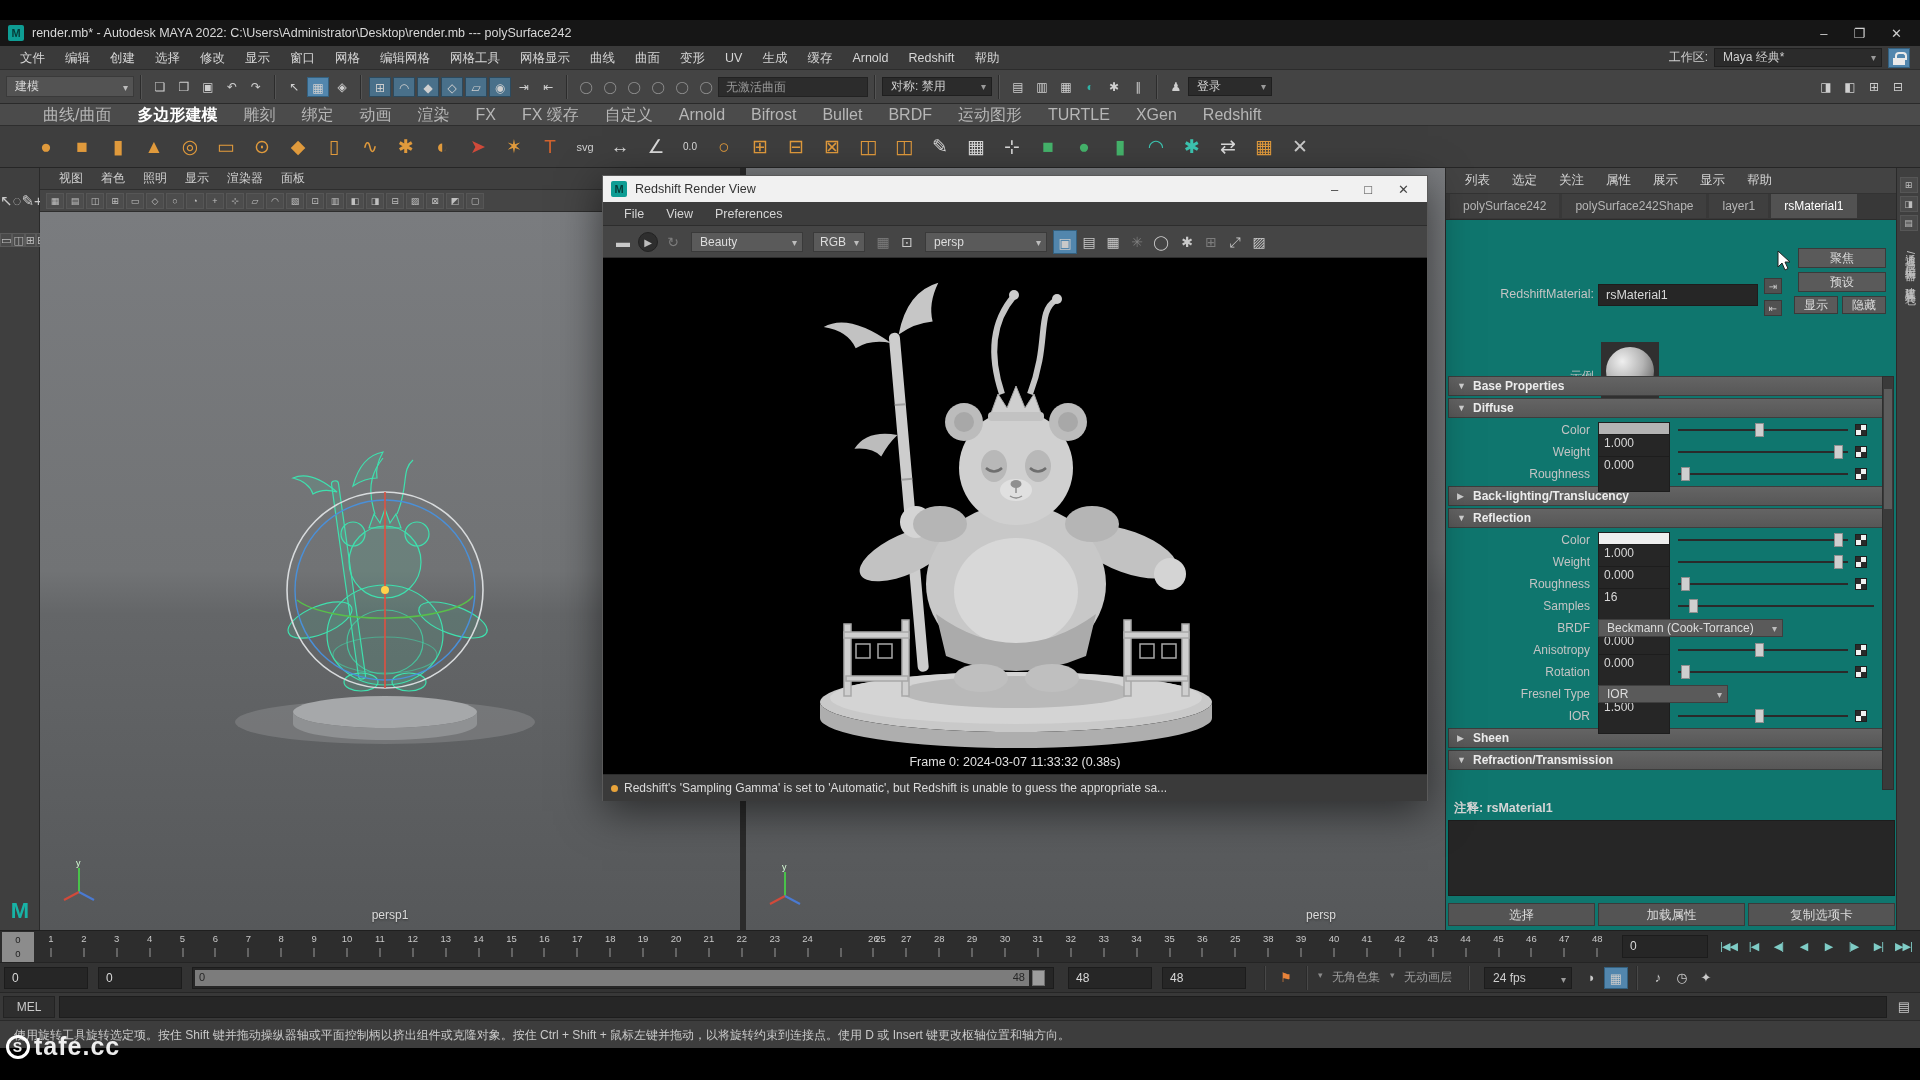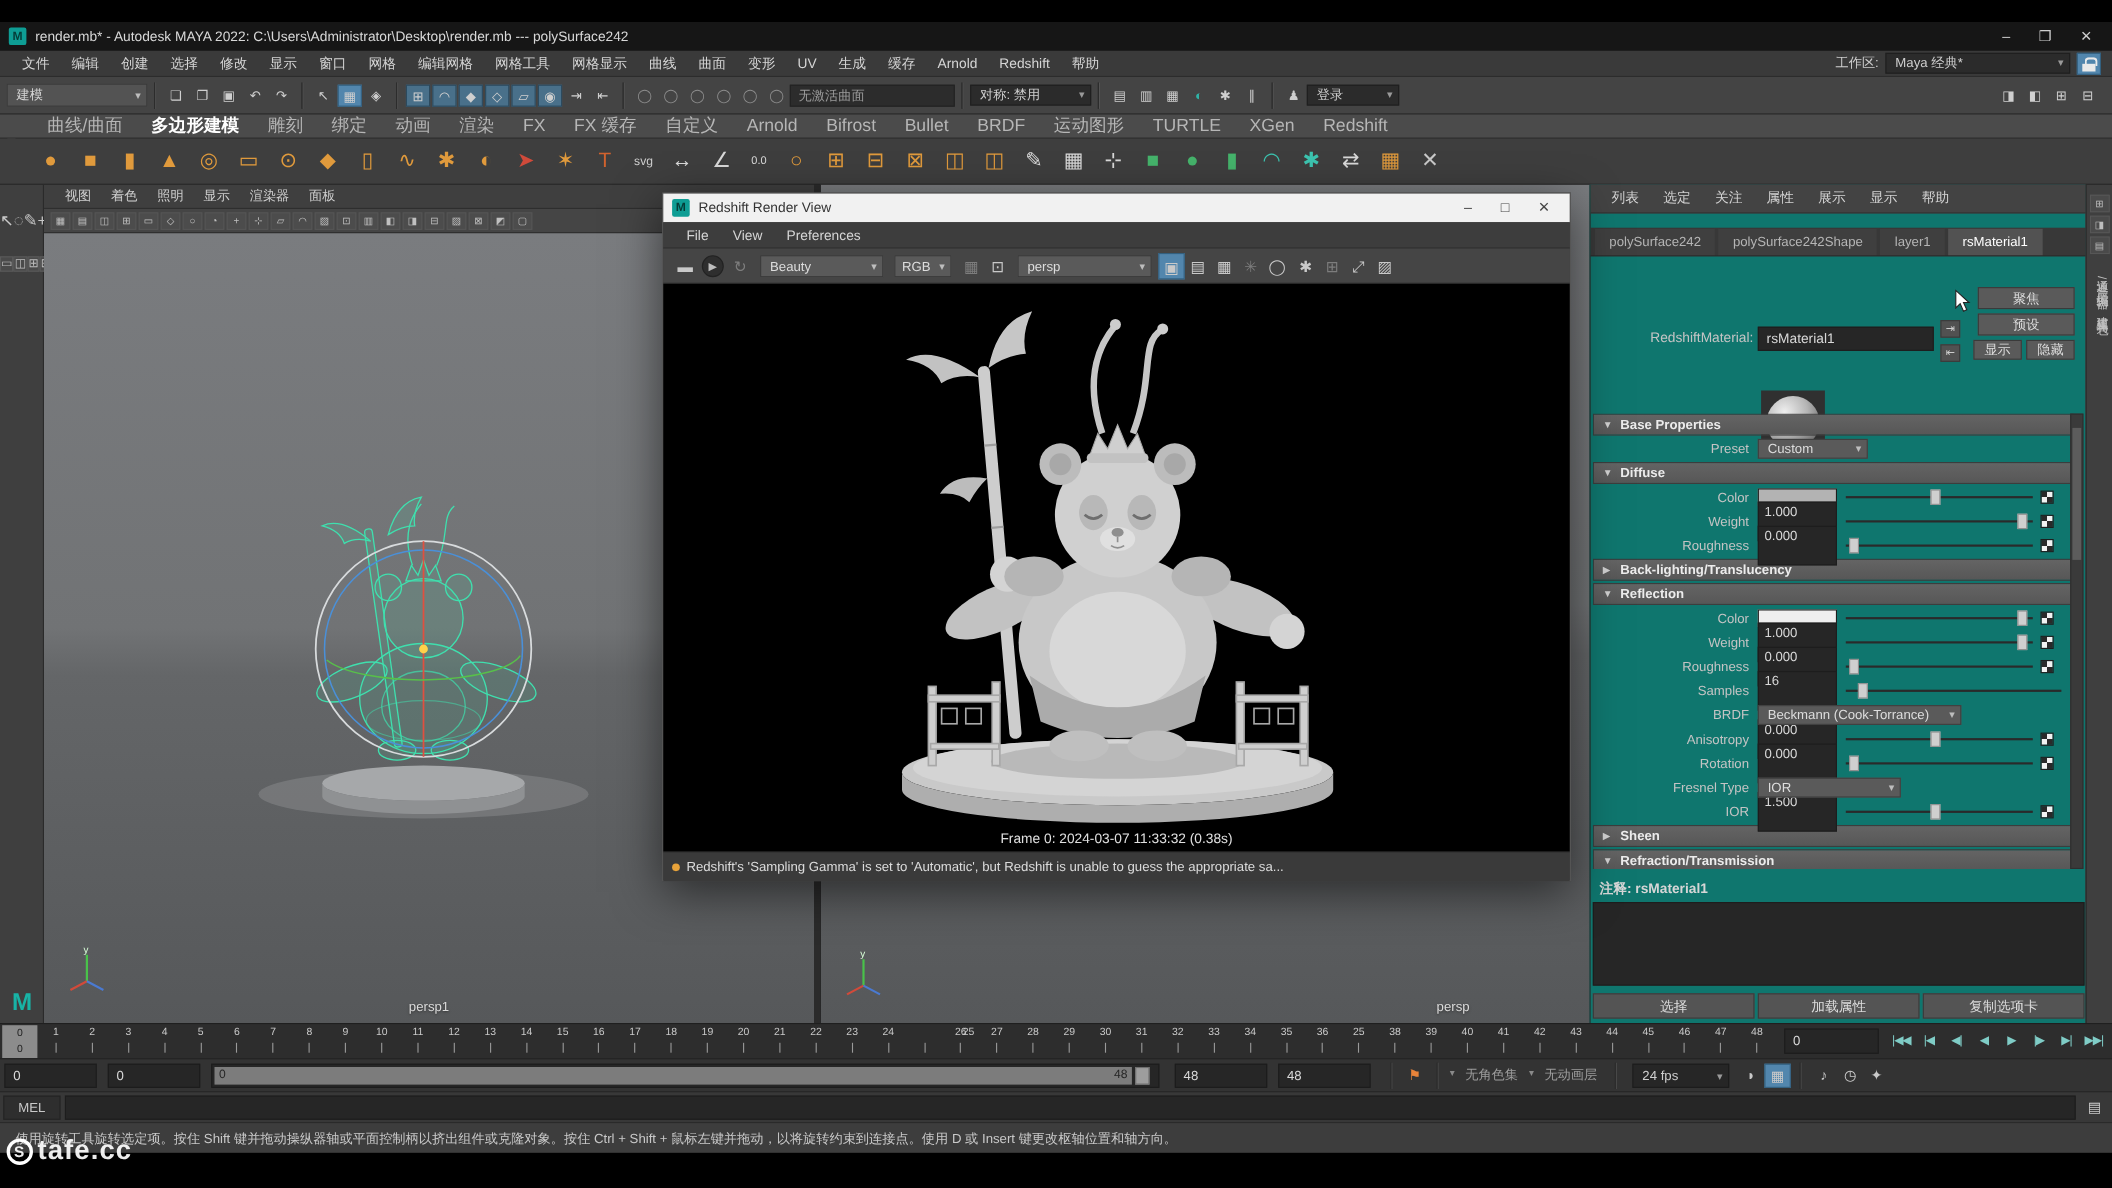--- a/index.html
+++ b/index.html
@@ -76,21 +76,21 @@
   .rv-play{width:20px;height:20px;border-radius:50%;background:#2e2e2e;border:1px solid #222;color:#bdbdbd;font-size:10px;text-align:center;line-height:19px;margin:0 3px;}
   #rv-canvas{position:relative;height:516px;background:#000;overflow:hidden;}
   #rv-frame{position:absolute;bottom:5px;width:100%;text-align:center;color:#e0e0e0;font-size:12.5px;}
   #rv-warning{height:27px;background:#3a3a3a;display:flex;align-items:center;padding-left:8px;color:#dcdcdc;font-size:12px;border-top:1px solid #2c2c2c;}
   .warn-dot{width:7px;height:7px;border-radius:50%;background:#e8a33a;margin-right:6px;}
 
   
   #dock{left:1445px;top:168px;width:451px;height:762px;background:#0f766e;border-left:1px solid #2a2a2a;}
   #ae-menus{height:26px;display:flex;align-items:center;padding-left:8px;background:#434343;border-bottom:1px solid #333;}
   .ae-menu-item{color:#d4d4d4;font-size:12.5px;padding:0 11px;}
-  #ae-tabs{height:26px;display:flex;align-items:center;background:#383838;border-bottom:1px solid #2c2c2c;padding-left:4px;margin-top:13px;}
+  #ae-tabs{height:26px;display:flex;align-items:flex-start;background:#383838;border-bottom:1px solid #2c2c2c;padding-left:4px;}
   .ae-tab{padding:0 13px;height:24px;line-height:24px;font-size:12px;color:#b5b5b5;background:#3f3f3f;margin-right:3px;}
   .ae-tab.active{background:#525252;color:#fff;}
   .ae-btn{position:absolute;background:#5a5a5a;border:1px solid #3a3a3a;color:#ddd;font-size:12px;text-align:center;}
   .ae-mini{width:18px;height:16px;position:absolute;border:1px solid #3a3a3a;background:#515151;color:#ccc;font-size:10px;text-align:center;line-height:15px;}
   #ae-matfield{position:absolute;left:152px;top:64px;width:160px;height:22px;background:#262626;border:1px solid #1d1d1d;color:#d8d8d8;font-size:12.5px;line-height:20px;padding:0 7px;}
   #ae-matlabel{position:absolute;left:0px;top:67px;width:148px;text-align:right;color:#c4c4c4;font-size:12.5px;}
   #ae-sample-label{position:absolute;left:78px;top:148px;width:70px;text-align:right;color:#c4c4c4;font-size:12px;}
   #ae-sphere{position:absolute;left:155px;top:122px;width:58px;height:58px;background:#303030;}
   #ae-sphere i{display:block;width:48px;height:48px;margin:5px;border-radius:50%;background:radial-gradient(circle at 34% 30%,#efefef,#b5b5b5 45%,#6e6e6e 80%,#4a4a4a);}
   #ae-content{position:absolute;left:2px;top:208px;width:437px;height:414px;overflow:hidden;}
@@ -412,24 +412,20 @@
           <i></i>
         </div>
       <svg class="abs" style="left:330px;top:30px;" width="16" height="22" viewBox="0 0 16 22">
         <path d="M2 1 L2 17 L6 13 L9 20 L12 18.5 L9 12 L14 12 Z" fill="#fff" stroke="#222" stroke-width="1"></path>
       </svg>
     </div>
     <div id="ae-content">
         <div class="ae-hdr">
           <span class="tri">▼</span>
           <span>Base Properties</span>
-        </div>
-        <div class="ae-row">
-          <span class="ae-label">Preset</span>
-          <span class="ae-dd" style="min-width: 100px;">Custom</span>
         </div>
         <div class="ae-hdr">
           <span class="tri">▼</span>
           <span>Diffuse</span>
         </div>
         <div class="ae-row">
           <span class="ae-label">Color</span>
           <span class="ae-swatch" style="background: rgb(179, 179, 179);"></span>
           <span class="ae-slider">
             <span class="ae-handle" style="left: 77px;"></span>

